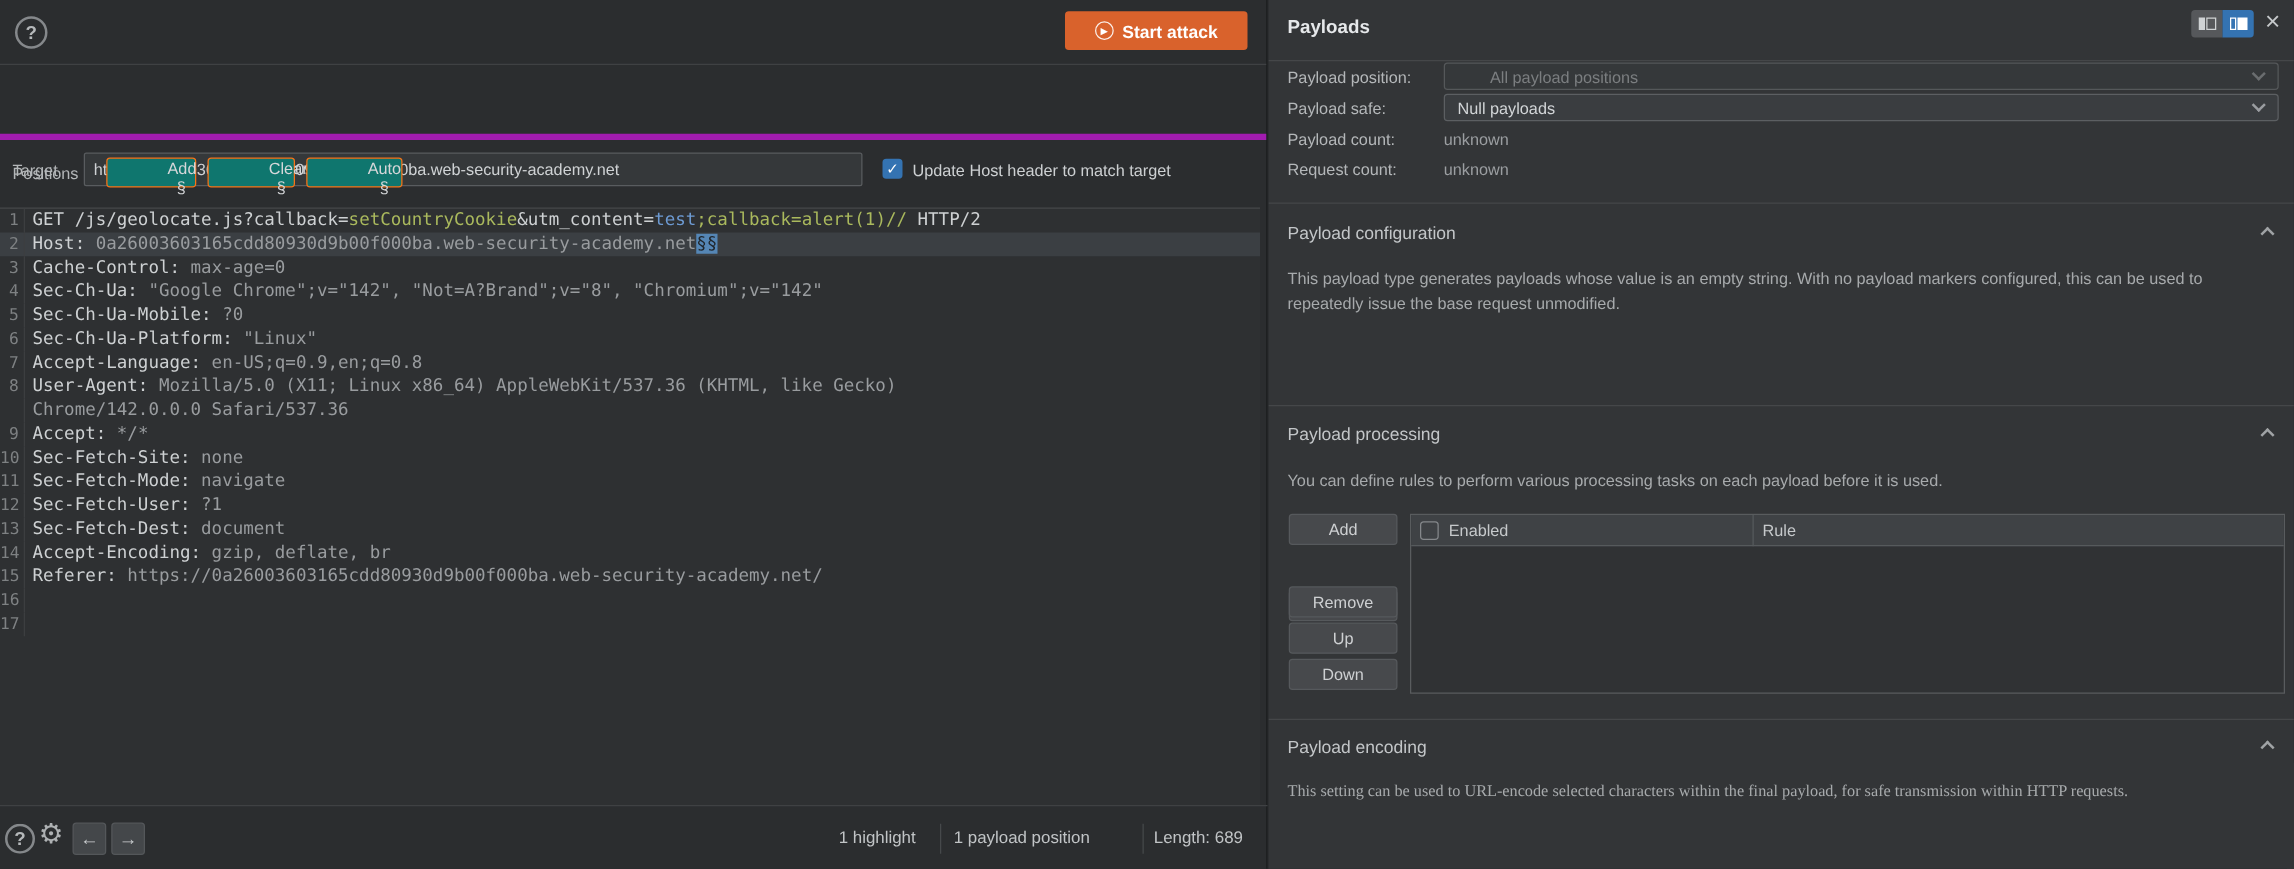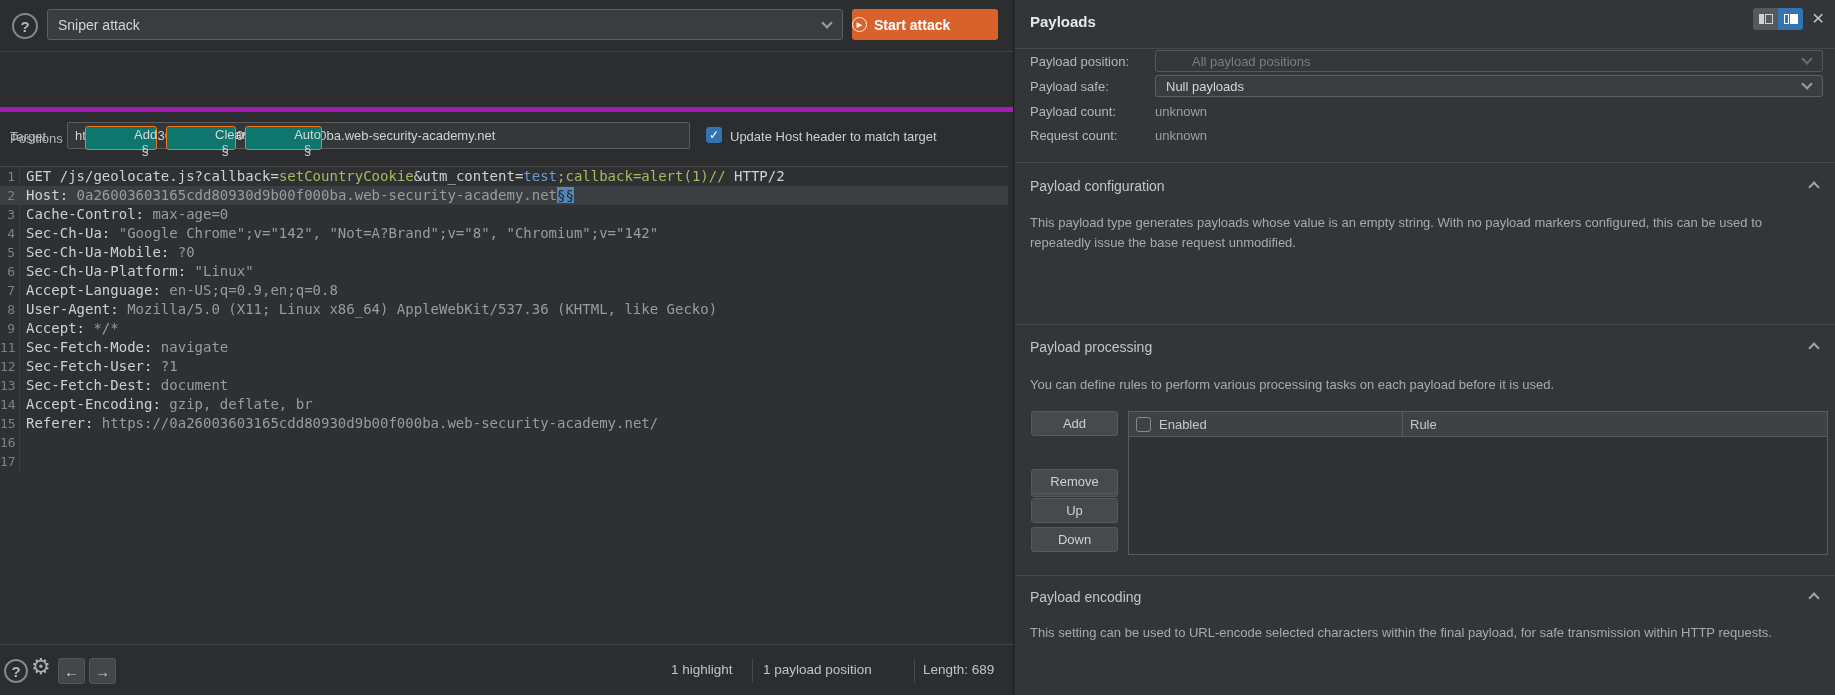--- a/index.html
+++ b/index.html
@@ -12,21 +12,21 @@
   .topbar { position:absolute; left:0; top:0; width:100%; height:52px; border-bottom:1px solid #3f4143; }
   .help-circ { width:26px; height:26px; border:2px solid #85888b; border-radius:50%; color:#b5b8ba;
     font-weight:bold; font-size:15px; display:flex; align-items:center; justify-content:center; }
   .field { background:#3a3d40; border:1px solid #5c5f62; border-radius:3px; color:#d2d5d7; font-size:14px; }
   .select { display:flex; align-items:center; padding:0 10px; position:relative; }
   .chev { width:8px; height:8px; border-right:2px solid #9a9da0; border-bottom:2px solid #9a9da0;
     transform:rotate(45deg); position:absolute; right:11px; top:50%; margin-top:-6px; }
   .chev-up { width:8px; height:8px; border-left:2px solid #a0a3a5; border-top:2px solid #a0a3a5;
     transform:rotate(45deg); }
   .btn-orange { background:#d9622c; border:none; border-radius:3px; color:#fff; font-weight:bold; font-size:14px;
-    display:flex; align-items:center; gap:7px; cursor:pointer; }
+    display:flex; align-items:center; justify-content:center; gap:7px; cursor:pointer; }
   .play-circ { width:15px; height:15px; border:1.5px solid rgba(255,255,255,.9); border-radius:50%;
     display:flex; align-items:center; justify-content:center; font-size:7px; color:#fff; }
   .lbl { color:#b4b7b9; font-size:13px; }
   .input { background:#35383a; border:1px solid #595c5f; border-radius:2px; color:#cfd2d4; font-size:13px; padding:0 7px; }
   .cbx { width:16px; height:16px; border-radius:3px; background:#3473b2; color:#fff; font-size:12px;
     display:flex; align-items:center; justify-content:center; }
   .cbx-off { width:15px; height:15px; border-radius:3px; border:1px solid #85888b; background:transparent; }
   .gbtn { background:#0f766e; border:1px solid #f97316; border-radius:3px; color:#d5d7d9; font-size:13px; cursor:pointer;padding-left:48px; }
 
   
@@ -71,24 +71,20 @@
     display:flex; align-items:center; }
   .coldiv { position:absolute; left:273px; top:0; width:1px; height:25px; background:#565a5c; }
 </style>
 </head>
 <body>
 
 <div class="lp">
 
   <div class="topbar">
     <div class="abs help-circ" style="left:12px; top:13px;">?</div>
-    <div class="abs field select" style="left:47px; top:9px; width:796px; height:31px;">
-      <span>Sniper attack</span>
-      <span class="chev"></span>
-    </div>
     <button class="abs btn-orange" style="left:852px; top:9px; width:146px; height:31px;">
       <span class="play-circ">▶</span>
       <span>Start attack</span>
     </button>
   </div>
 
   <div class="abs" style="left:0; top:54px; width:100%; height:58px; border-bottom:5px solid #a21caf;">
     <span class="abs lbl" style="left:10px; top:75px;">Target</span>
     <input class="abs input" style="left: 67px; top: 68px; width: 623px; height: 27px;" value="https://0a26003603165cdd80930d9b00f000ba.web-security-academy.net">
     <div class="abs cbx" style="left:706px; top:73px;">✓</div>
@@ -104,21 +100,23 @@
 
   <div class="editor" id="editor-lines">
       <div class="erow"><span class="gut">1</span><span class="code"><span class="c-n">GET /js/geolocate.js?callback=</span><span class="c-o">setCountryCookie</span><span class="c-n">&amp;utm_content=</span><span class="c-b">test</span><span class="c-o">;callback=alert(1)//</span><span class="c-n"> HTTP/2</span></span></div>
       <div class="erow hl"><span class="gut">2</span><span class="code"><span class="c-n">Host:</span><span class="c-v"> 0a26003603165cdd80930d9b00f000ba.web-security-academy.net</span><span class="c-s">§§</span></span></div>
       <div class="erow"><span class="gut">3</span><span class="code"><span class="c-n">Cache-Control:</span><span class="c-v"> max-age=0</span></span></div>
       <div class="erow"><span class="gut">4</span><span class="code"><span class="c-n">Sec-Ch-Ua:</span><span class="c-v"> "Google Chrome";v="142", "Not=A?Brand";v="8", "Chromium";v="142"</span></span></div>
       <div class="erow"><span class="gut">5</span><span class="code"><span class="c-n">Sec-Ch-Ua-Mobile:</span><span class="c-v"> ?0</span></span></div>
       <div class="erow"><span class="gut">6</span><span class="code"><span class="c-n">Sec-Ch-Ua-Platform:</span><span class="c-v"> "Linux"</span></span></div>
       <div class="erow"><span class="gut">7</span><span class="code"><span class="c-n">Accept-Language:</span><span class="c-v"> en-US;q=0.9,en;q=0.8</span></span></div>
       <div class="erow"><span class="gut">8</span><span class="code"><span class="c-n">User-Agent:</span><span class="c-v"> Mozilla/5.0 (X11; Linux x86_64) AppleWebKit/537.36 (KHTML, like Gecko)</span></span></div>
+      <div class="erow"><span class="gut"></span><span class="code"><span class="c-v">Chrome/142.0.0.0 Safari/537.36</span></span></div>
       <div class="erow"><span class="gut">9</span><span class="code"><span class="c-n">Accept:</span><span class="c-v"> */*</span></span></div>
+      <div class="erow"><span class="gut">10</span><span class="code"><span class="c-n">Sec-Fetch-Site:</span><span class="c-v"> none</span></span></div>
       <div class="erow"><span class="gut">11</span><span class="code"><span class="c-n">Sec-Fetch-Mode:</span><span class="c-v"> navigate</span></span></div>
       <div class="erow"><span class="gut">12</span><span class="code"><span class="c-n">Sec-Fetch-User:</span><span class="c-v"> ?1</span></span></div>
       <div class="erow"><span class="gut">13</span><span class="code"><span class="c-n">Sec-Fetch-Dest:</span><span class="c-v"> document</span></span></div>
       <div class="erow"><span class="gut">14</span><span class="code"><span class="c-n">Accept-Encoding:</span><span class="c-v"> gzip, deflate, br</span></span></div>
       <div class="erow"><span class="gut">15</span><span class="code"><span class="c-n">Referer:</span><span class="c-v"> https://0a26003603165cdd80930d9b00f000ba.web-security-academy.net/</span></span></div>
       <div class="erow"><span class="gut">16</span><span class="code"></span></div>
       <div class="erow"><span class="gut">17</span><span class="code"></span></div>
     </div>
 
   <div class="bbar">
@@ -189,21 +187,21 @@
       <span style="margin-left:8px; color:#c6c9cb; font-size:13px;">Enabled</span>
       <div class="coldiv"></div>
       <span class="abs" style="left:281px; top:5px; color:#c6c9cb; font-size:13px;">Rule</span>
     </div>
   </div>
 
   <div class="hsep" style="top:575px;"></div>
 
   <span class="sect" style="top:589px;">Payload encoding</span>
   <span class="abs chev-up" style="left:795px; top:594px; position:absolute;"></span>
-  <div class="desc" style="top:623px;">This setting can be used to URL-encode selected characters within the final payload, for safe transmission within HTTP requests.</div>
+  <div class="desc" style="top:623px;font-family:Liberation Serif, serif;">This setting can be used to URL-encode selected characters within the final payload, for safe transmission within HTTP requests.</div>
 
 </div>
 
 <button class="pbtn" style="top: 411px; left: 1031px;">Add</button>
 <button class="pbtn" style="top: 440px; left: 1031px; margin-top: 32px;">Edit</button>
 <button class="pbtn" style="top: 469px; left: 1031px;">Remove</button>
 <button class="pbtn" style="top: 498px; left: 1031px;">Up</button>
 <button class="pbtn" style="top: 527px; left: 1031px;">Down</button>
 
 </body></html>

